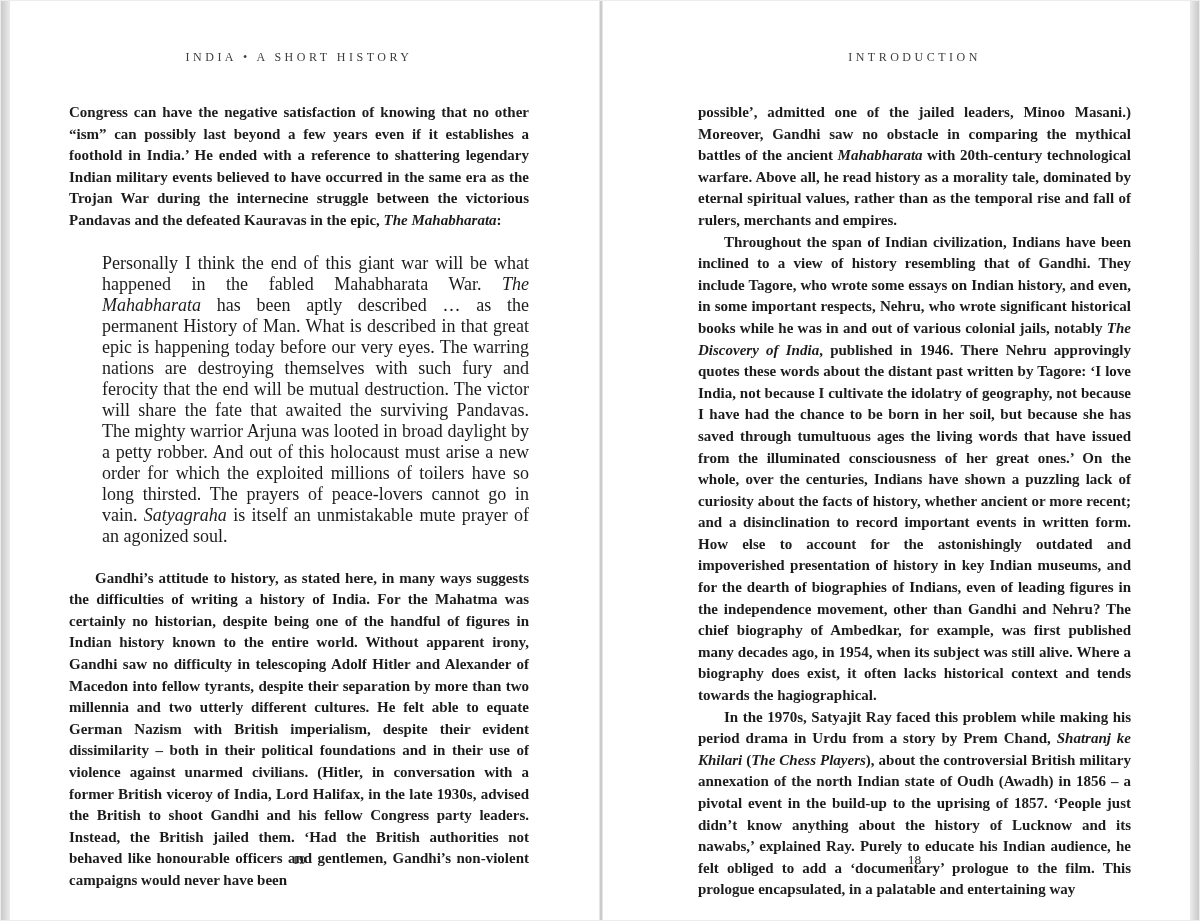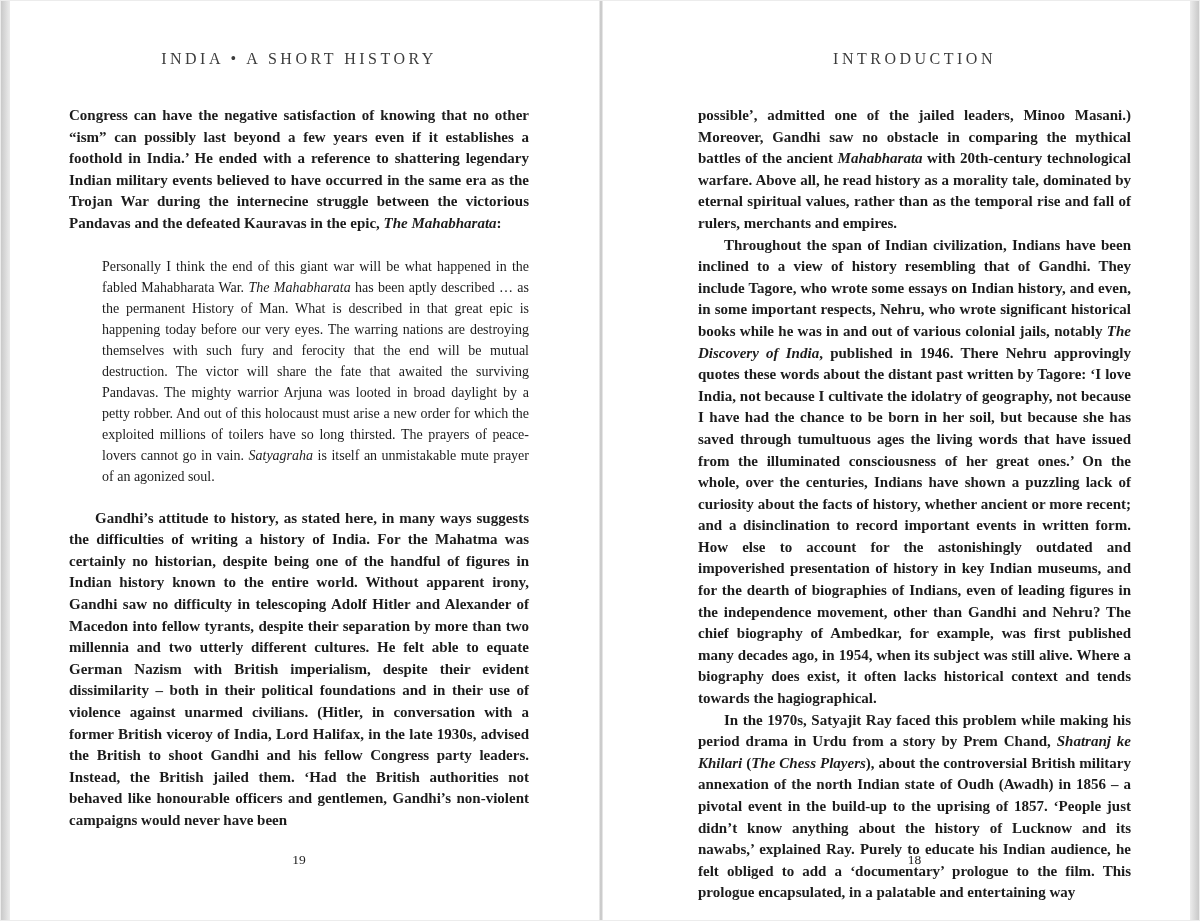--- a/index.html
+++ b/index.html
@@ -10,31 +10,31 @@
   }
   .edge { position:absolute; top:0; bottom:0; width:9px; }
   .edge-left  { left:0;  background:linear-gradient(to right,#c9c9c9,#ececec); }
   .edge-right { right:0; background:linear-gradient(to left,#c9c9c9,#ececec); }
   .gutter { position:absolute; top:0; bottom:0; left:598px; width:4px;
     background:linear-gradient(to right,#f2f2f2,#bfbfbf,#f2f2f2); }
   .page { position:absolute; top:0; height:100%; box-sizing:border-box; background:#ffffff; }
   .page-left  { left:9px;  width:589px; padding:0 70px 0 59px; }
   .page-right { left:602px; width:589px; padding:0 61px 0 95px; }
   .running-head {
-    margin-top:49px; text-align:center; font-size:16px; letter-spacing:3.5px;
+    margin-top:49px; text-align:center; font-size:12px; letter-spacing:3.5px;
     color:#3c3c3c; white-space:nowrap;
   }
   .page-body {
     margin-top:37px; text-align:justify; font-size:15px; line-height:21.6px;
     hyphens:auto; -webkit-hyphens:auto;
   }
   .page-body p { margin:0;font-weight:bold; }
   .page-body p.indent { text-indent:26px; }
   .page-body blockquote {
-    margin:21px 0 21px 33px; padding:0; font-size:14px; line-height:21px;
+    margin:21px 0 21px 33px; padding:0; font-size:18px; line-height:21px;
     text-align:justify;
   }
   .it { font-style:italic;margin-top:16px; }
   .folio { position:absolute; bottom:52px; text-align:center; font-size:13.5px; color:#222; }
   .page-left  .folio { left:59px; right:70px; }
   .page-right .folio { left:95px; right:61px; }
 </style>
 </head>
 <body>
 

